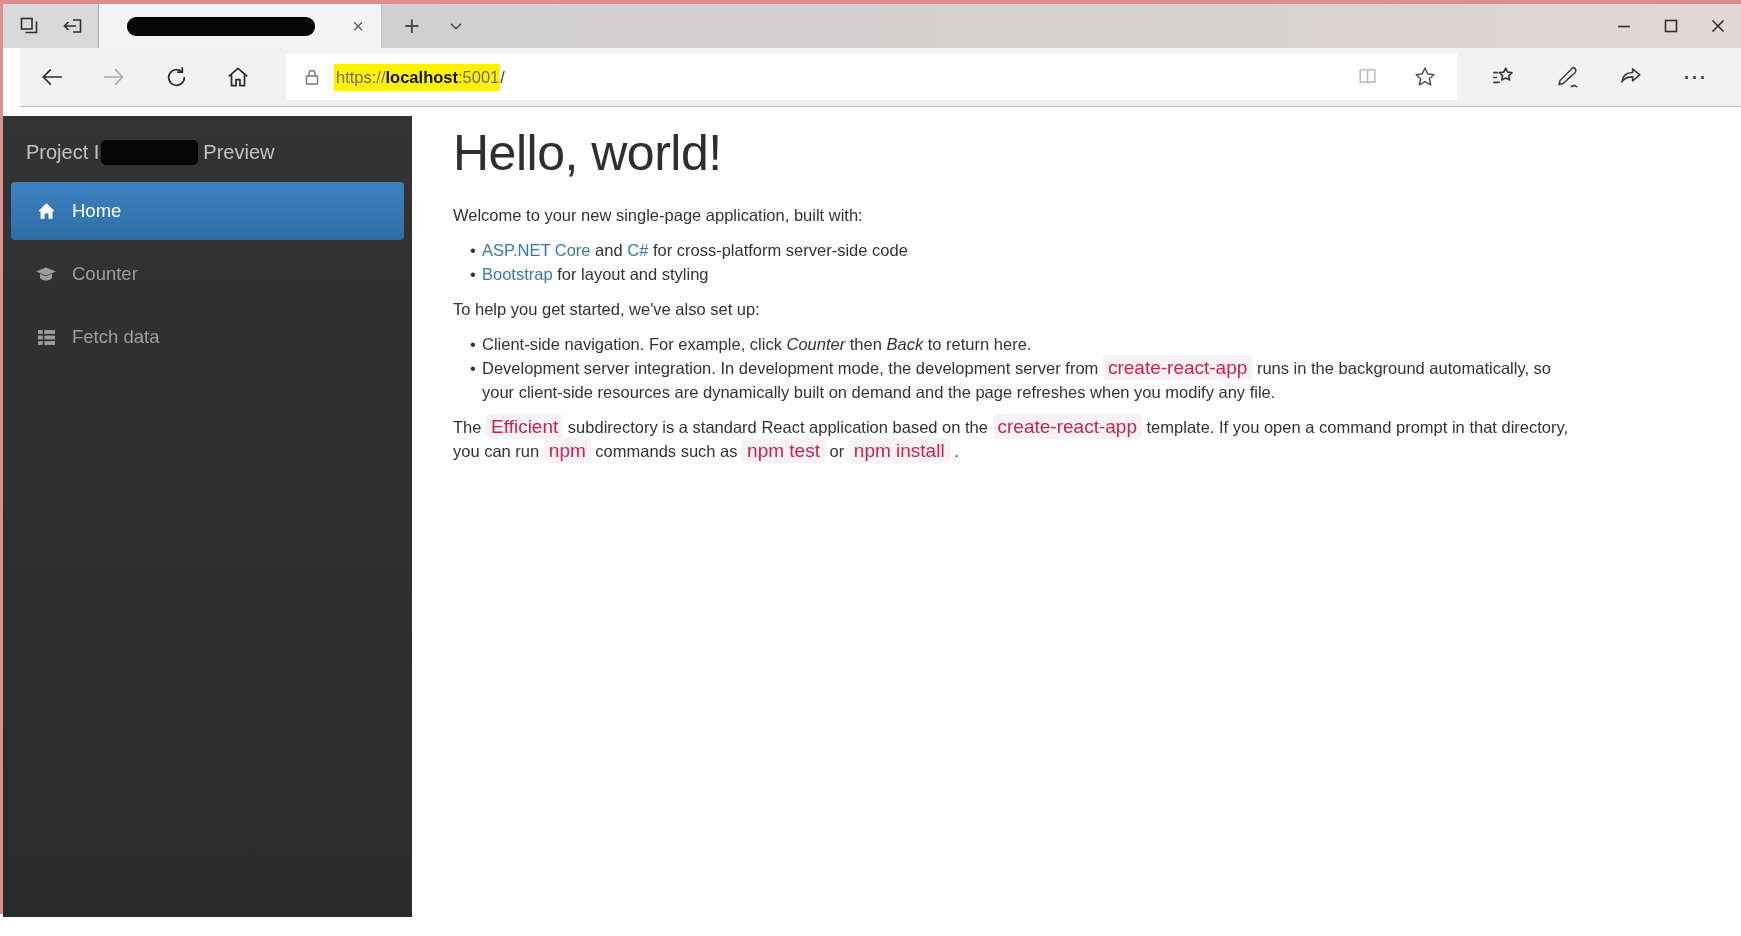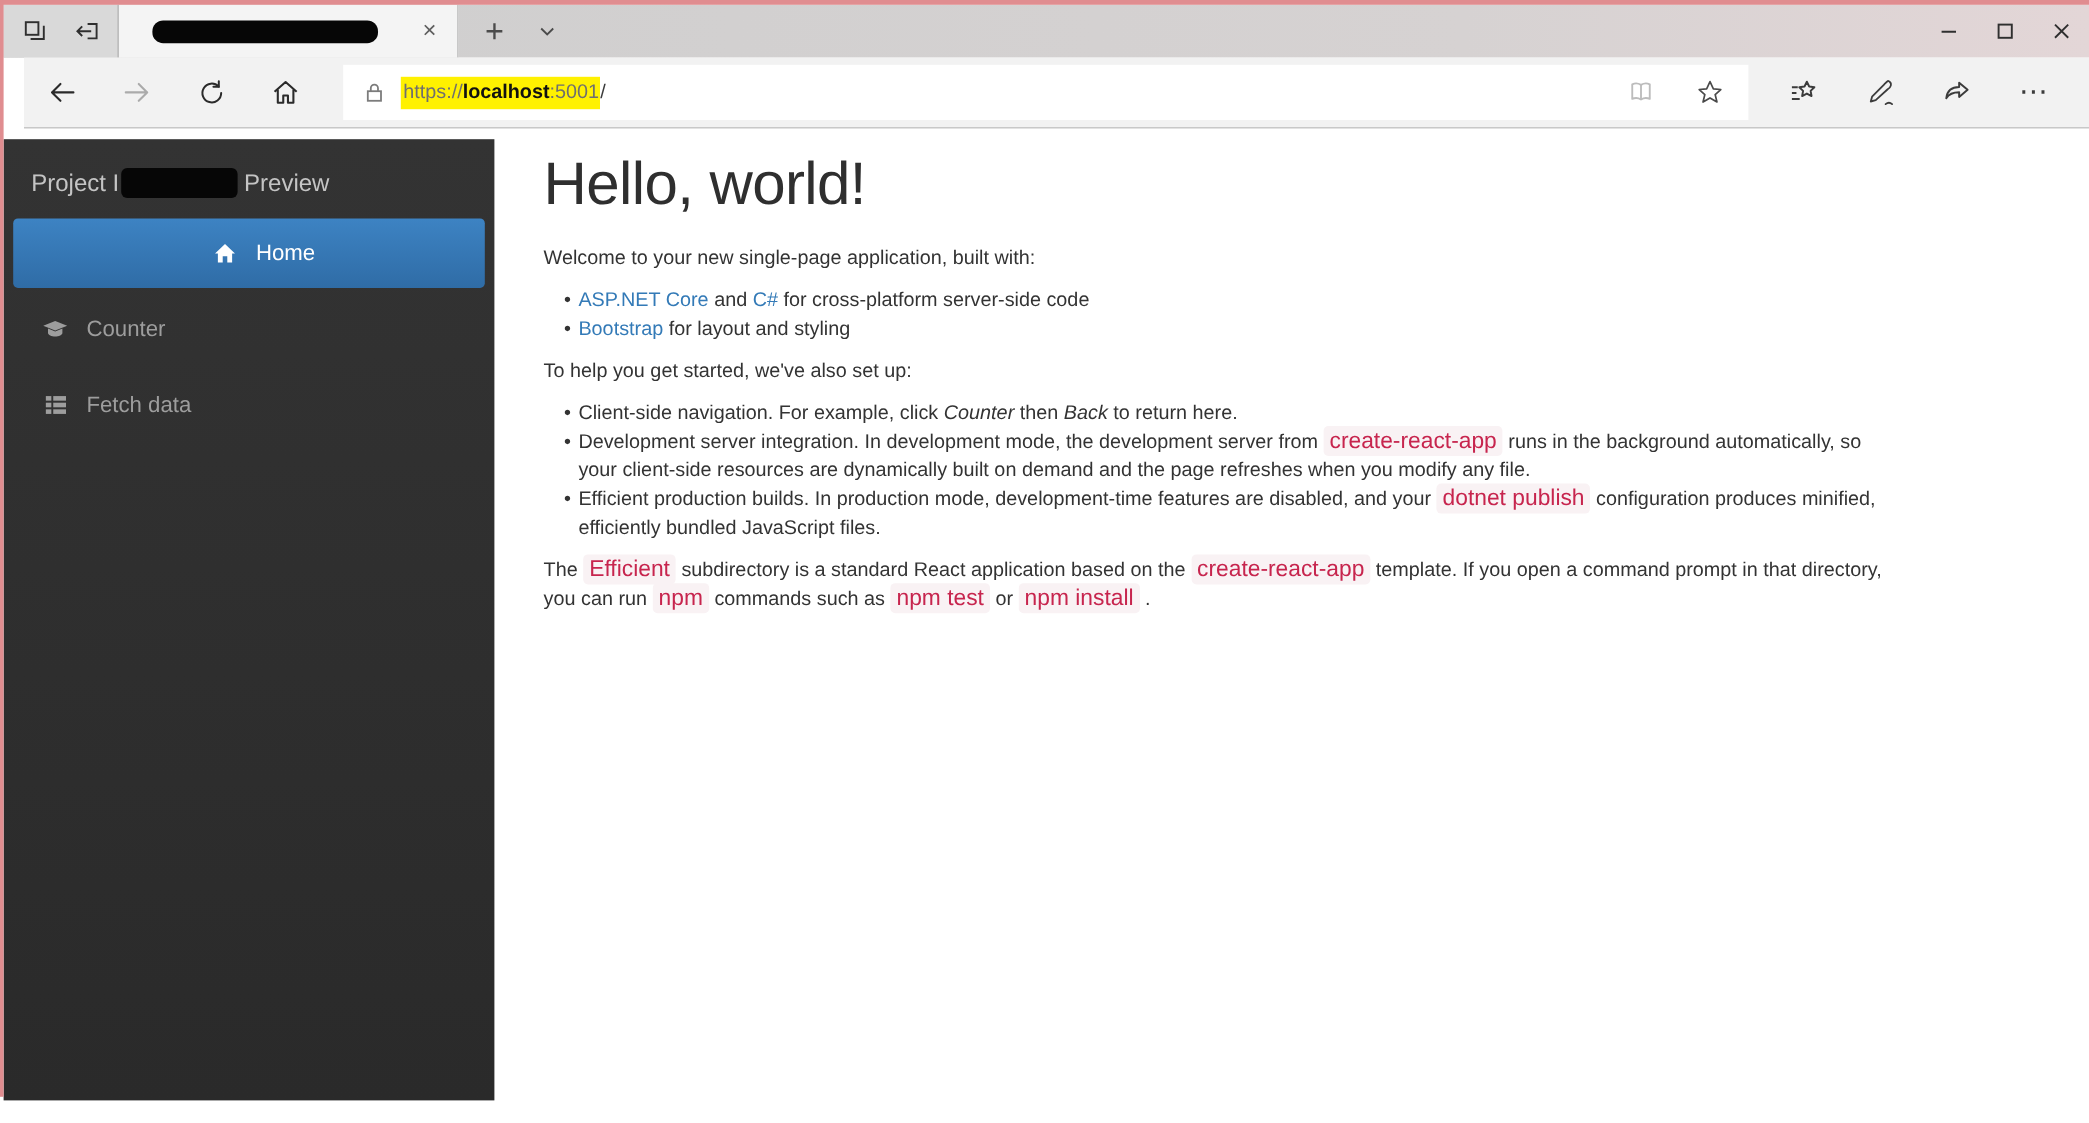--- a/index.html
+++ b/index.html
@@ -80,21 +80,20 @@
   .brand .redacted-box { display: inline-block; width: 97px; height: 25px; background: #060606;
     border-radius: 5px; vertical-align: -6px; margin: 0 5px 0 2px; }
   .nav-item {
     height: 58px; margin: 0 8px 5px 8px; border-radius: 4px;
     display: flex; align-items: center; padding-left: 25px; gap: 16px;
     font-size: 18.5px; color: #9d9d9d; cursor: pointer;
   }
   .nav-item.active {
     background: linear-gradient(var(--active-item-top, #3d83c3), var(--active-item-bottom, #2f6ca6));
     color: #ffffff;
-    justify-content: center;
   }
   .nav-icon { width: 20px; display: flex; justify-content: center; }
 
   .main { flex: none; width: 1160px; padding: 16px 0 0 41px; }
   .main h1 { font-size: 50px; font-weight: 400; color: #2f2f2f; margin: 0 0 21px 0; letter-spacing: -0.5px; }
   .main p { font-size: 16.5px; line-height: 24px; margin: 0 0 11px 0; }
   .main ul { list-style: none; margin: 0 0 11px 0; padding-left: 17px; }
   .main li { font-size: 16.5px; line-height: 24px; padding-left: 12px; position: relative; }
   .main li::before { content: "\2022"; position: absolute; left: 0; top: 0; color: #333; }
   .content-link { color: var(--accent-blue, #337ab7); text-decoration: none; }
@@ -304,18 +303,17 @@
     <h1>Hello, world!</h1>
     <p>Welcome to your new single-page application, built with:</p>
     <ul>
       <li><a href="#" class="content-link">ASP.NET Core</a> and <a href="#" class="content-link">C#</a> for cross-platform server-side code</li>
       <li><a href="#" class="content-link">Bootstrap</a> for layout and styling</li>
     </ul>
     <p>To help you get started, we've also set up:</p>
     <ul>
       <li><strong>Client-side navigation</strong>. For example, click <em>Counter</em> then <em>Back</em> to return here.</li>
       <li><strong>Development server integration</strong>. In development mode, the development server from <code class="code-span">create-react-app</code> runs in the background automatically, so your client-side resources are dynamically built on demand and the page refreshes when you modify any file.</li>
-      <li><strong>Efficient production builds</strong>. In production mode, development-time features are disabled, and your <code class="code-span">dotnet publish</code> configuration produces minified, efficiently bundled JavaScript files.</li>
     </ul>
     <p>The <code class="code-span">Efficient</code> subdirectory is a standard React application based on the <code class="code-span">create-react-app</code> template. If you open a command prompt in that directory, you can run <code class="code-span">npm</code> commands such as <code class="code-span">npm test</code> or <code class="code-span">npm install</code> .</p>
   </main>
 
 </div>
 
 </body></html>

